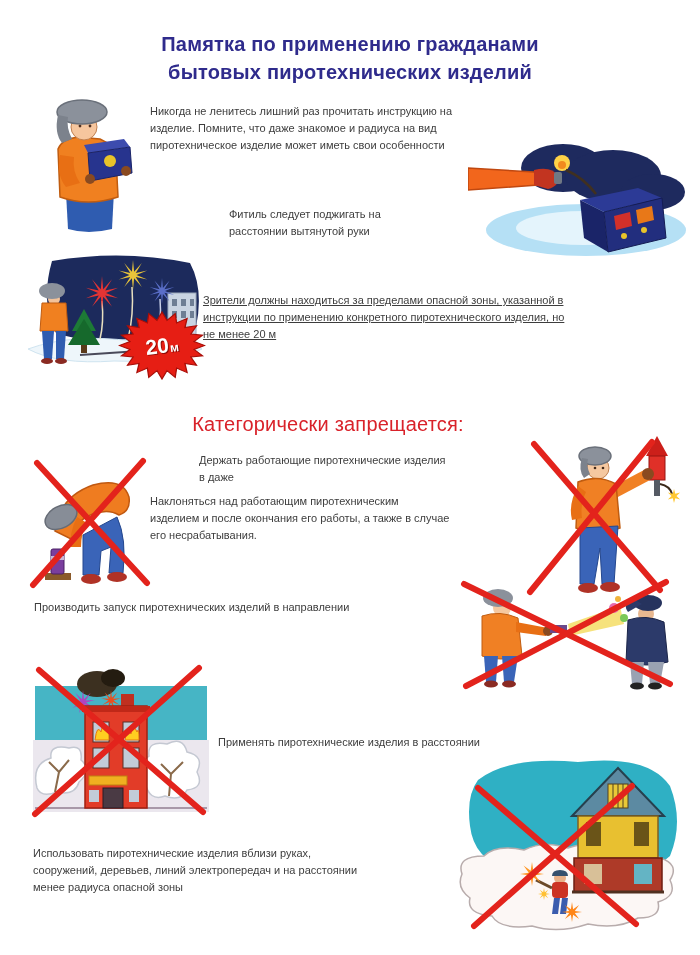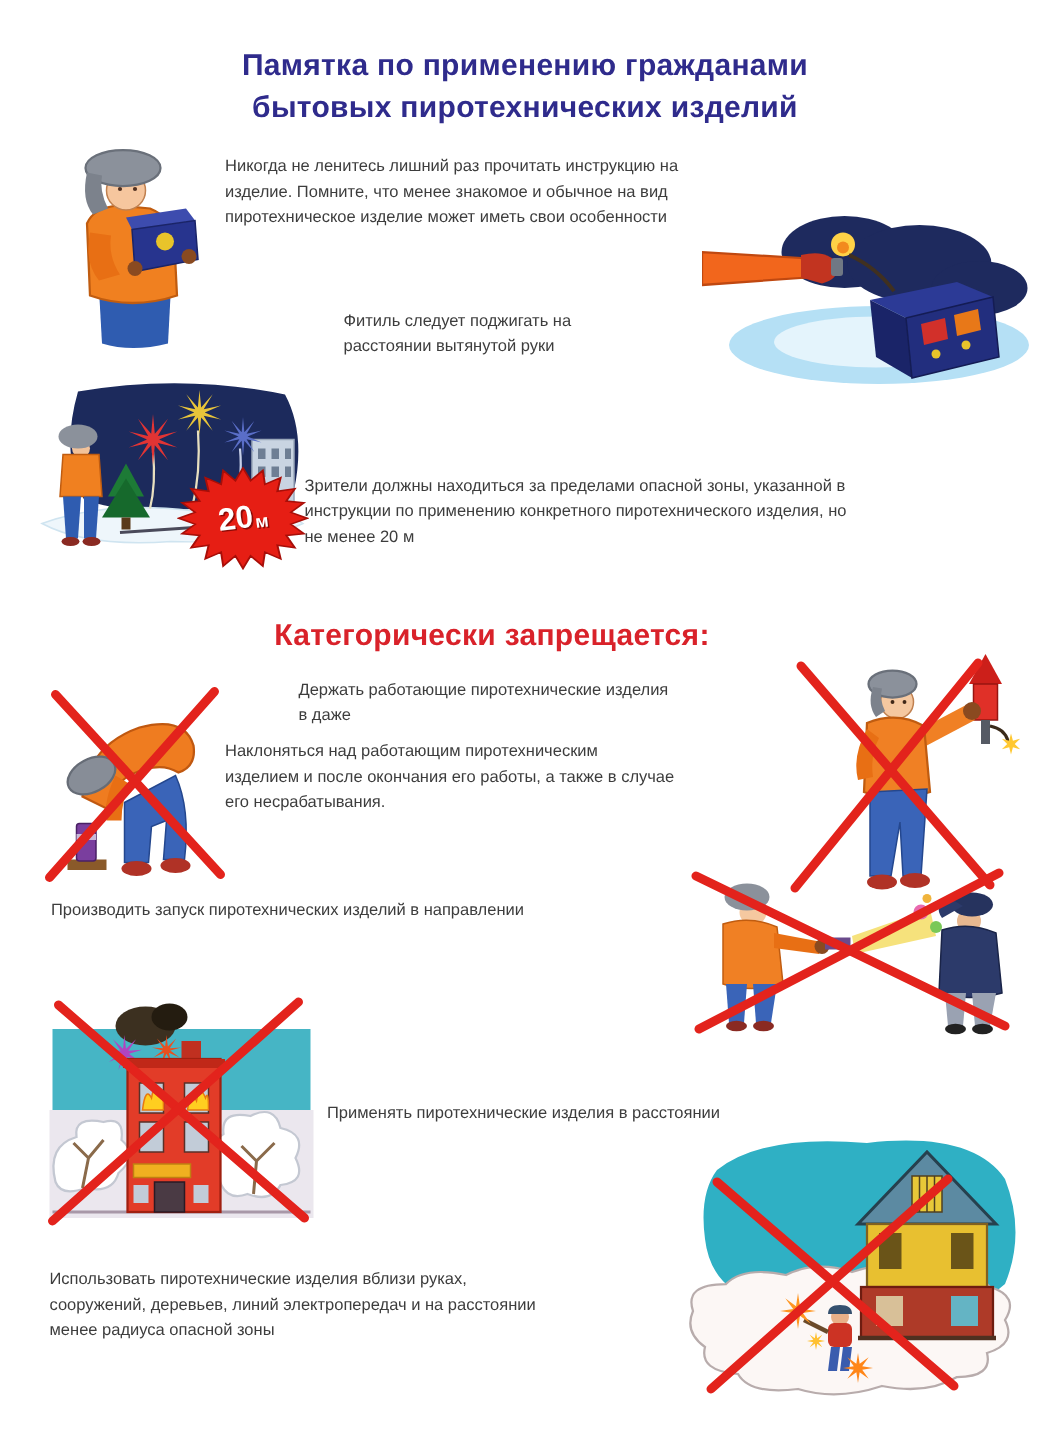--- a/index.html
+++ b/index.html
@@ -1,18 +1,18 @@
 <!DOCTYPE html>
 <html><head>
 <meta charset="utf-8">
 <style>
   html,body{margin:0;padding:0;background:#ffffff;}
   .poster{position:relative;width:700px;height:955px;background:#ffffff;font-family:"Liberation Sans",sans-serif;overflow:hidden;}
   .title{position:absolute;left:15px;top:30px;width:670px;text-align:center;color:#2f2b8c;font-size:20px;font-weight:bold;line-height:28px;letter-spacing:.2px;}
-  .heading{position:absolute;left:0;top:413px;width:656px;text-align:center;color:#d9222a;font-size:20px;font-weight:bold;letter-spacing:.2px;}
+  .heading{position:absolute;left:0;top:413px;width:656px;text-align:center;color:#d9222a;font-size:20px;font-weight:normal;letter-spacing:.2px;}
   .txt{position:absolute;color:#3d3d3d;font-size:11px;line-height:17px;}
   .ln{white-space:nowrap;}
   .illus{position:absolute;}
   .cross line{stroke:#e3231c;stroke-width:6;stroke-linecap:round;}
   .badge{position:absolute;left:118px;top:311px;width:88px;height:69px;}
   .badge svg{position:absolute;left:0;top:0;width:100%;height:100%;}
   .badge-text{position:absolute;left:0;top:0;width:100%;height:100%;display:flex;align-items:center;justify-content:center;color:#ffffff;font-weight:bold;transform:rotate(-7deg);text-shadow:1px 1px 0 #8a0a06;}
   .badge-num{font-size:21px;}
   .badge-unit{font-size:12px;margin-top:7px;margin-left:1px;}
 </style>
@@ -37,21 +37,21 @@
     <path d="M30 20 Q26 38 34 48 L44 44 Q38 32 40 22 Z" fill="#7c828c"></path>
     <polygon points="60,58 102,52 96,44 56,50" fill="#3d4cae"></polygon>
     <polygon points="60,58 102,52 104,78 62,86" fill="#27348e" stroke="#1a2468" stroke-width="1"></polygon>
     <circle cx="82" cy="66" r="6" fill="#e8c42a"></circle>
     <circle cx="62" cy="84" r="5" fill="#8a4a20"></circle>
     <circle cx="98" cy="76" r="5" fill="#8a4a20"></circle>
   </svg>
 
   <div class="txt" style="left:150px;top:103px;">
     <div class="ln">Никогда не ленитесь лишний раз прочитать инструкцию на</div>
-    <div class="ln">изделие. Помните, что менее знакомое и обычное на вид</div>
+    <div class="ln">изделие. Помните, что даже знакомое и радиуса на вид</div>
     <div class="ln">пиротехническое изделие может иметь свои особенности</div>
   </div>
 
   <svg class="illus" style="left:468px;top:128px;" width="222" height="132" viewBox="0 0 222 132">
     <ellipse cx="118" cy="102" rx="100" ry="26" fill="#b5e0f5"></ellipse>
     <ellipse cx="116" cy="100" rx="68" ry="17" fill="#e4f4fc"></ellipse>
     <g>
       <ellipse cx="95" cy="40" rx="42" ry="24" fill="#1e2a5e"></ellipse>
       <ellipse cx="145" cy="48" rx="48" ry="26" fill="#1e2a5e"></ellipse>
       <ellipse cx="185" cy="64" rx="32" ry="18" fill="#1e2a5e"></ellipse>
@@ -112,21 +112,21 @@
   <div class="badge">
     <svg viewBox="0 0 68 68" preserveAspectRatio="none">
       <polygon fill="#e61e14" stroke="#a80e08" stroke-width="1" points="34.0,1.0 37.9,9.3 44.2,2.6 45.3,11.7 53.4,7.3 51.7,16.3 60.7,14.6 56.3,22.7 65.4,23.8 58.7,30.1 67.0,34.0 58.7,37.9 65.4,44.2 56.3,45.3 60.7,53.4 51.7,51.7 53.4,60.7 45.3,56.3 44.2,65.4 37.9,58.7 34.0,67.0 30.1,58.7 23.8,65.4 22.7,56.3 14.6,60.7 16.3,51.7 7.3,53.4 11.7,45.3 2.6,44.2 9.3,37.9 1.0,34.0 9.3,30.1 2.6,23.8 11.7,22.7 7.3,14.6 16.3,16.3 14.6,7.3 22.7,11.7 23.8,2.6 30.1,9.3"></polygon>
     </svg>
     <div class="badge-text">
       <span class="badge-num">20</span>
       <span class="badge-unit">м</span>
     </div>
   </div>
 
-  <div class="txt" style="left:203px;top:316px;">
+  <div class="txt" style="left:203px;top:292px;text-decoration:underline;">
     <div class="ln">Зрители должны находиться за пределами опасной зоны, указанной в</div>
     <div class="ln">инструкции по применению конкретного пиротехнического изделия, но</div>
     <div class="ln">не менее 20 м</div>
   </div>
 
   <div class="heading ln">Категорически запрещается:</div>
 
   <div class="txt" style="left:199px;top:452px;">
     <div class="ln">Держать работающие пиротехнические изделия</div>
     <div class="ln">в даже</div>

